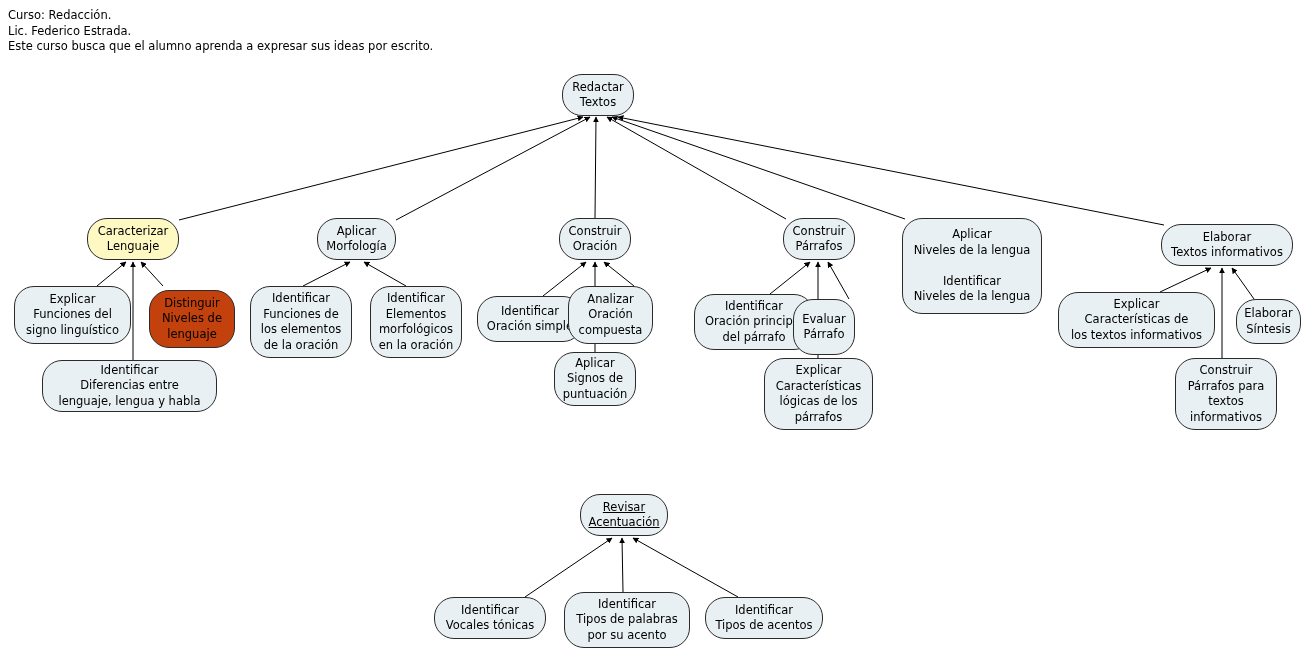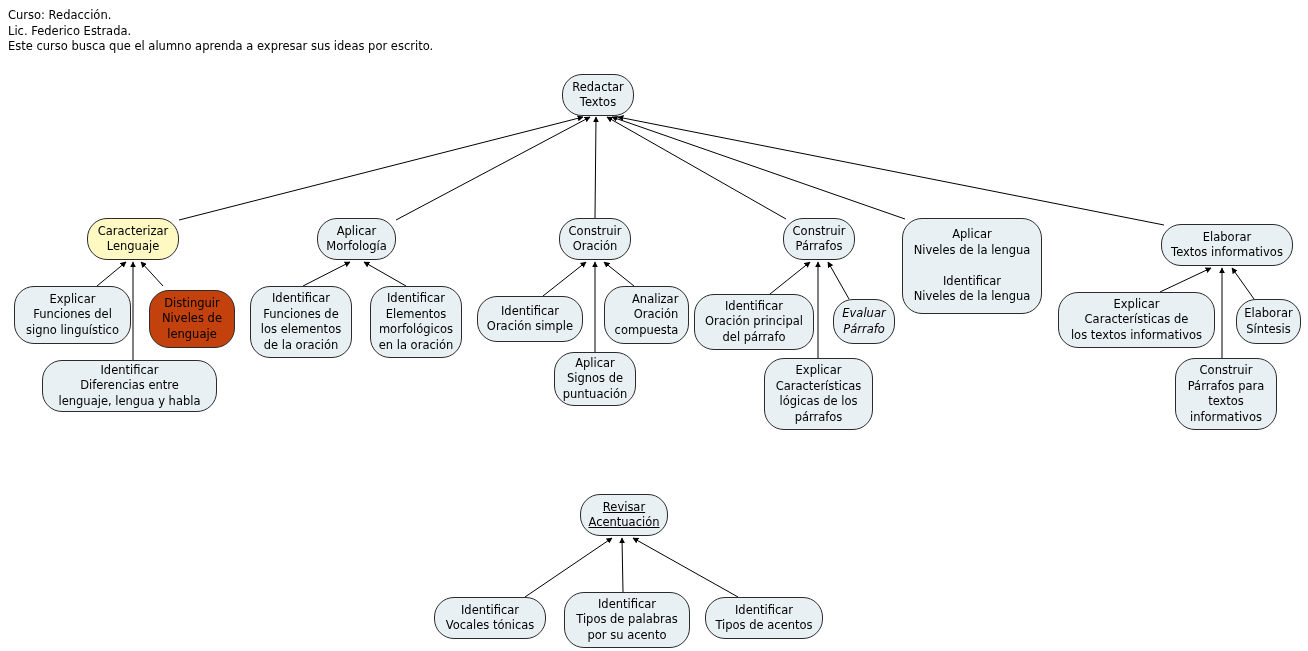--- a/index.html
+++ b/index.html
@@ -118,32 +118,32 @@
 los elementos
 de la oración</span></div>
       <div class="node" style="left: 370px; top: 286px; width: 92px; height: 72px; background: rgb(233, 240, 243); border-color: rgb(43, 43, 43); color: rgb(0, 0, 0);"><span>Identificar
 Elementos
 morfológicos
 en la oración</span></div>
       <div class="node" style="left: 559px; top: 218px; width: 72px; height: 42px; background: rgb(233, 240, 243); border-color: rgb(43, 43, 43); color: rgb(0, 0, 0);"><span>Construir
 Oración</span></div>
       <div class="node" style="left: 477px; top: 296px; width: 106px; height: 46px; background: rgb(233, 240, 243); border-color: rgb(43, 43, 43); color: rgb(0, 0, 0);"><span>Identificar
 Oración simple</span></div>
-      <div class="node" style="left: 604px; top: 286px; width: 85px; height: 58px; background: rgb(233, 240, 243); border-color: rgb(43, 43, 43); color: rgb(0, 0, 0); text-align: right;"><span>Analizar
+      <div class="node" style="left: 568px; top: 286px; width: 85px; height: 58px; background: rgb(233, 240, 243); border-color: rgb(43, 43, 43); color: rgb(0, 0, 0);"><span>Analizar
 Oración
 compuesta</span></div>
       <div class="node" style="left: 554px; top: 352px; width: 82px; height: 54px; background: rgb(233, 240, 243); border-color: rgb(43, 43, 43); color: rgb(0, 0, 0);"><span>Aplicar
 Signos de
 puntuación</span></div>
       <div class="node" style="left: 783px; top: 218px; width: 72px; height: 42px; background: rgb(233, 240, 243); border-color: rgb(43, 43, 43); color: rgb(0, 0, 0);"><span>Construir
 Párrafos</span></div>
       <div class="node" style="left: 694px; top: 294px; width: 120px; height: 56px; background: rgb(233, 240, 243); border-color: rgb(43, 43, 43); color: rgb(0, 0, 0);"><span>Identificar
 Oración principal
 del párrafo</span></div>
-      <div class="node" style="left: 833px; top: 299px; width: 62px; height: 45px; background: rgb(233, 240, 243); border-color: rgb(43, 43, 43); color: rgb(0, 0, 0); font-style: italic;"><span>Evaluar
+      <div class="node" style="left: 793px; top: 299px; width: 62px; height: 56px; background: rgb(233, 240, 243); border-color: rgb(43, 43, 43); color: rgb(0, 0, 0);"><span>Evaluar
 Párrafo</span></div>
       <div class="node" style="left: 764px; top: 358px; width: 109px; height: 72px; background: rgb(233, 240, 243); border-color: rgb(43, 43, 43); color: rgb(0, 0, 0);"><span>Explicar
 Características
 lógicas de los
 párrafos</span></div>
       <div class="node" style="left: 902px; top: 218px; width: 140px; height: 96px; background: rgb(233, 240, 243); border-color: rgb(43, 43, 43); color: rgb(0, 0, 0);"><span>Aplicar
 Niveles de la lengua
 
 Identificar
 Niveles de la lengua</span></div>

